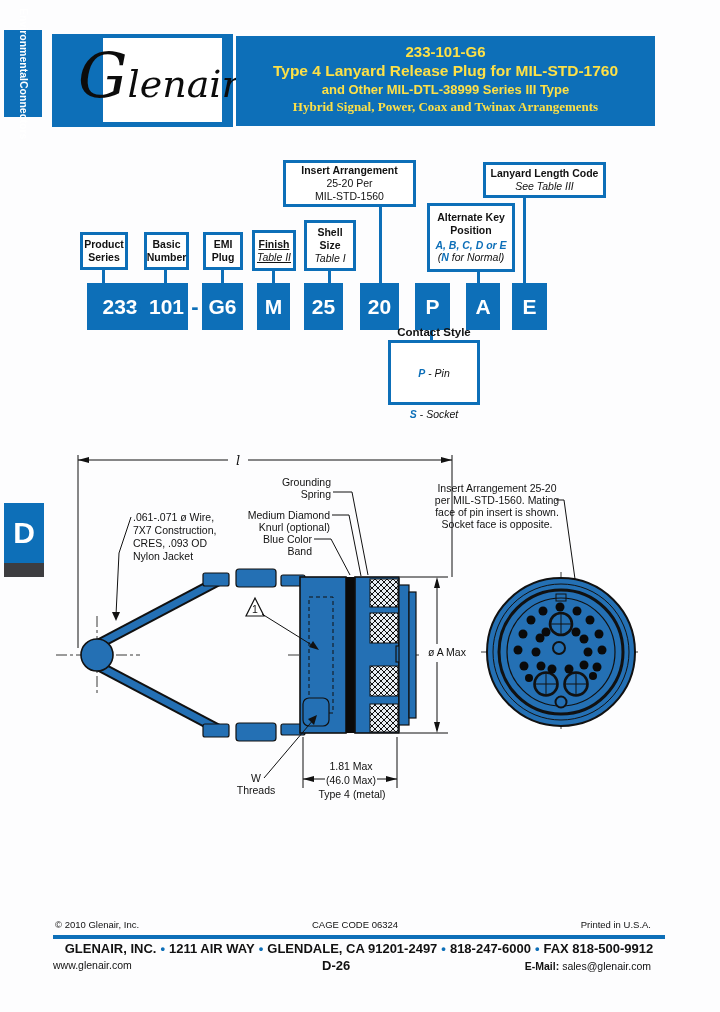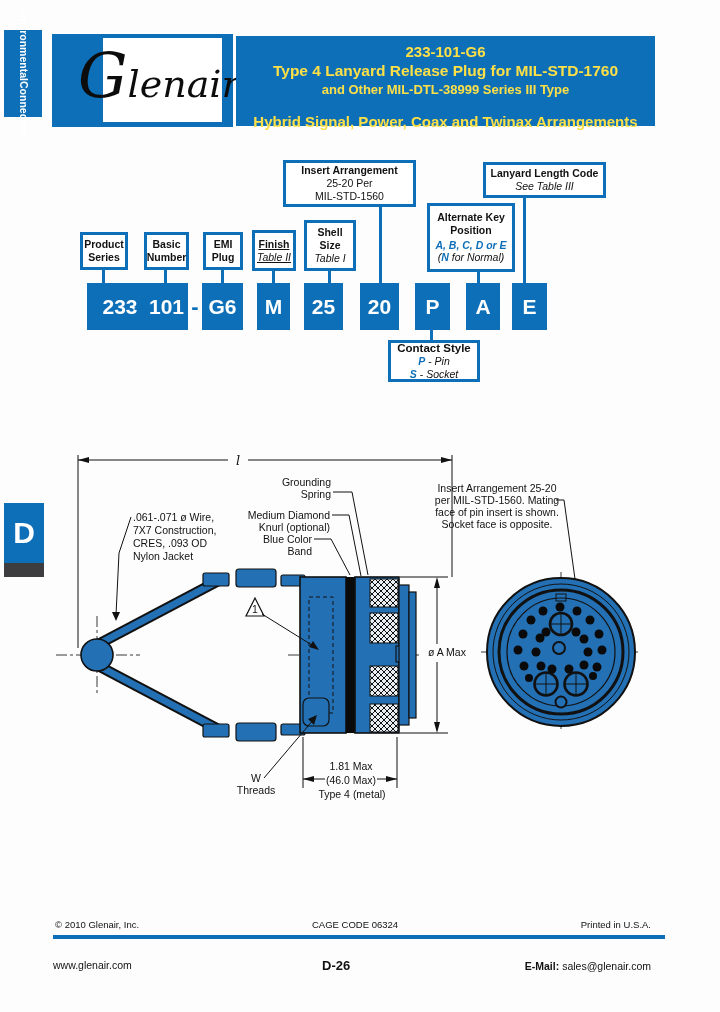--- a/index.html
+++ b/index.html
@@ -15,21 +15,21 @@
   .logo-white{position:absolute;left:51px;top:4px;width:119px;height:84px;background:#fff;}
   .logo-script{position:absolute;left:26px;top:2px;font-family:"DejaVu Serif", serif;
                font-style:italic;color:#0c0c0c;font-size:38px;line-height:80px;white-space:nowrap;}
   .logo-script .bigG{font-size:62px;}
   .logo-script .reg{font-size:11px;font-style:normal;vertical-align:baseline;}
   .title-block{left:236px;top:36px;width:419px;height:90px;background:#0d6fb8;color:#fde047;
                text-align:center;font-weight:bold;}
   .tl1{margin-top:7px;font-size:15px;}
   .tl2{font-size:15.5px;margin-top:2px;}
   .tl3{font-size:13px;margin-top:2px;}
-  .tl4{font-size:15px;margin-top:16px;}
+  .tl4{font-size:13px;margin-top:2px;font-family:Liberation Serif, serif;}
   
   .lblbox{background:#fff;border:3px solid #0d6fb8;box-sizing:border-box;
           display:flex;flex-direction:column;align-items:center;justify-content:center;
           text-align:center;font-size:10.5px;font-weight:bold;line-height:1.22;}
   .it{font-style:italic;font-weight:normal;}
   .blue-it{color:#0d6fb8;font-weight:bold;font-style:italic;}
   .codebox{background:#0d6fb8;color:#fff;display:flex;align-items:center;justify-content:center;
            font-weight:bold;font-size:21px;top:283px;height:47px;}
   .dashbox{color:#0d6fb8;display:flex;align-items:center;justify-content:center;
            font-weight:bold;font-size:22px;top:283px;height:47px;}
@@ -122,21 +122,21 @@
   <div class="abs codebox" style="left:145px;width:43px;">101</div>
   <div class="abs dashbox" style="left:188px;width:14px;">-</div>
   <div class="abs codebox" style="left:202px;width:41px;">G6</div>
   <div class="abs codebox" style="left:257px;width:33px;">M</div>
   <div class="abs codebox" style="left:304px;width:39px;">25</div>
   <div class="abs codebox" style="left:360px;width:39px;">20</div>
   <div class="abs codebox" style="left:415px;width:35px;">P</div>
   <div class="abs codebox" style="left:466px;width:34px;">A</div>
   <div class="abs codebox" style="left:512px;width:35px;">E</div>
 
-  <div class="abs lblbox" style="left:388px;top:340px;width:92px;height:42px;">
+  <div class="abs lblbox" style="left:388px;top:340px;width:92px;height:65px;gap:28px;">
     <div style="font-size:11.5px;">Contact Style</div>
     <div style="font-weight:normal;">
       <span class="blue-it">P</span>
       <span>-</span>
       <span class="it">Pin</span>
     </div>
     <div style="font-weight:normal;">
       <span class="blue-it">S</span>
       <span>-</span>
       <span class="it">Socket</span>
@@ -325,20 +325,23 @@
     <span>D</span>
   </div>
   <div class="abs d-bar"></div>
 
   <div class="abs f-small" style="left:55px;top:919px;">© 2010 Glenair, Inc.</div>
   <div class="abs f-small" style="left:312px;top:919px;">CAGE CODE 06324</div>
   <div class="abs f-small" style="right:69px;top:919px;">Printed in U.S.A.</div>
 
   <div class="abs rule"></div>
 
+  <div class="abs addr">
+    <span>GLENAIR, INC.</span><span class="b">•</span><span>1211 AIR WAY</span><span class="b">•</span><span>GLENDALE, CA 91201-2497</span><span class="b">•</span><span>818-247-6000</span><span class="b">•</span><span>FAX 818-500-9912</span>
+  </div>
 
   <div class="abs f3" style="left:53px;top:959px;">www.glenair.com</div>
   <div class="abs" style="left:322px;top:958px;font-weight:bold;font-size:13px;">D-26</div>
   <div class="abs f3" style="right:69px;top:960px;">
     <span style="font-weight:bold;">E-Mail:</span>
     <span>sales@glenair.com</span>
   </div>
 
 </div>
 

